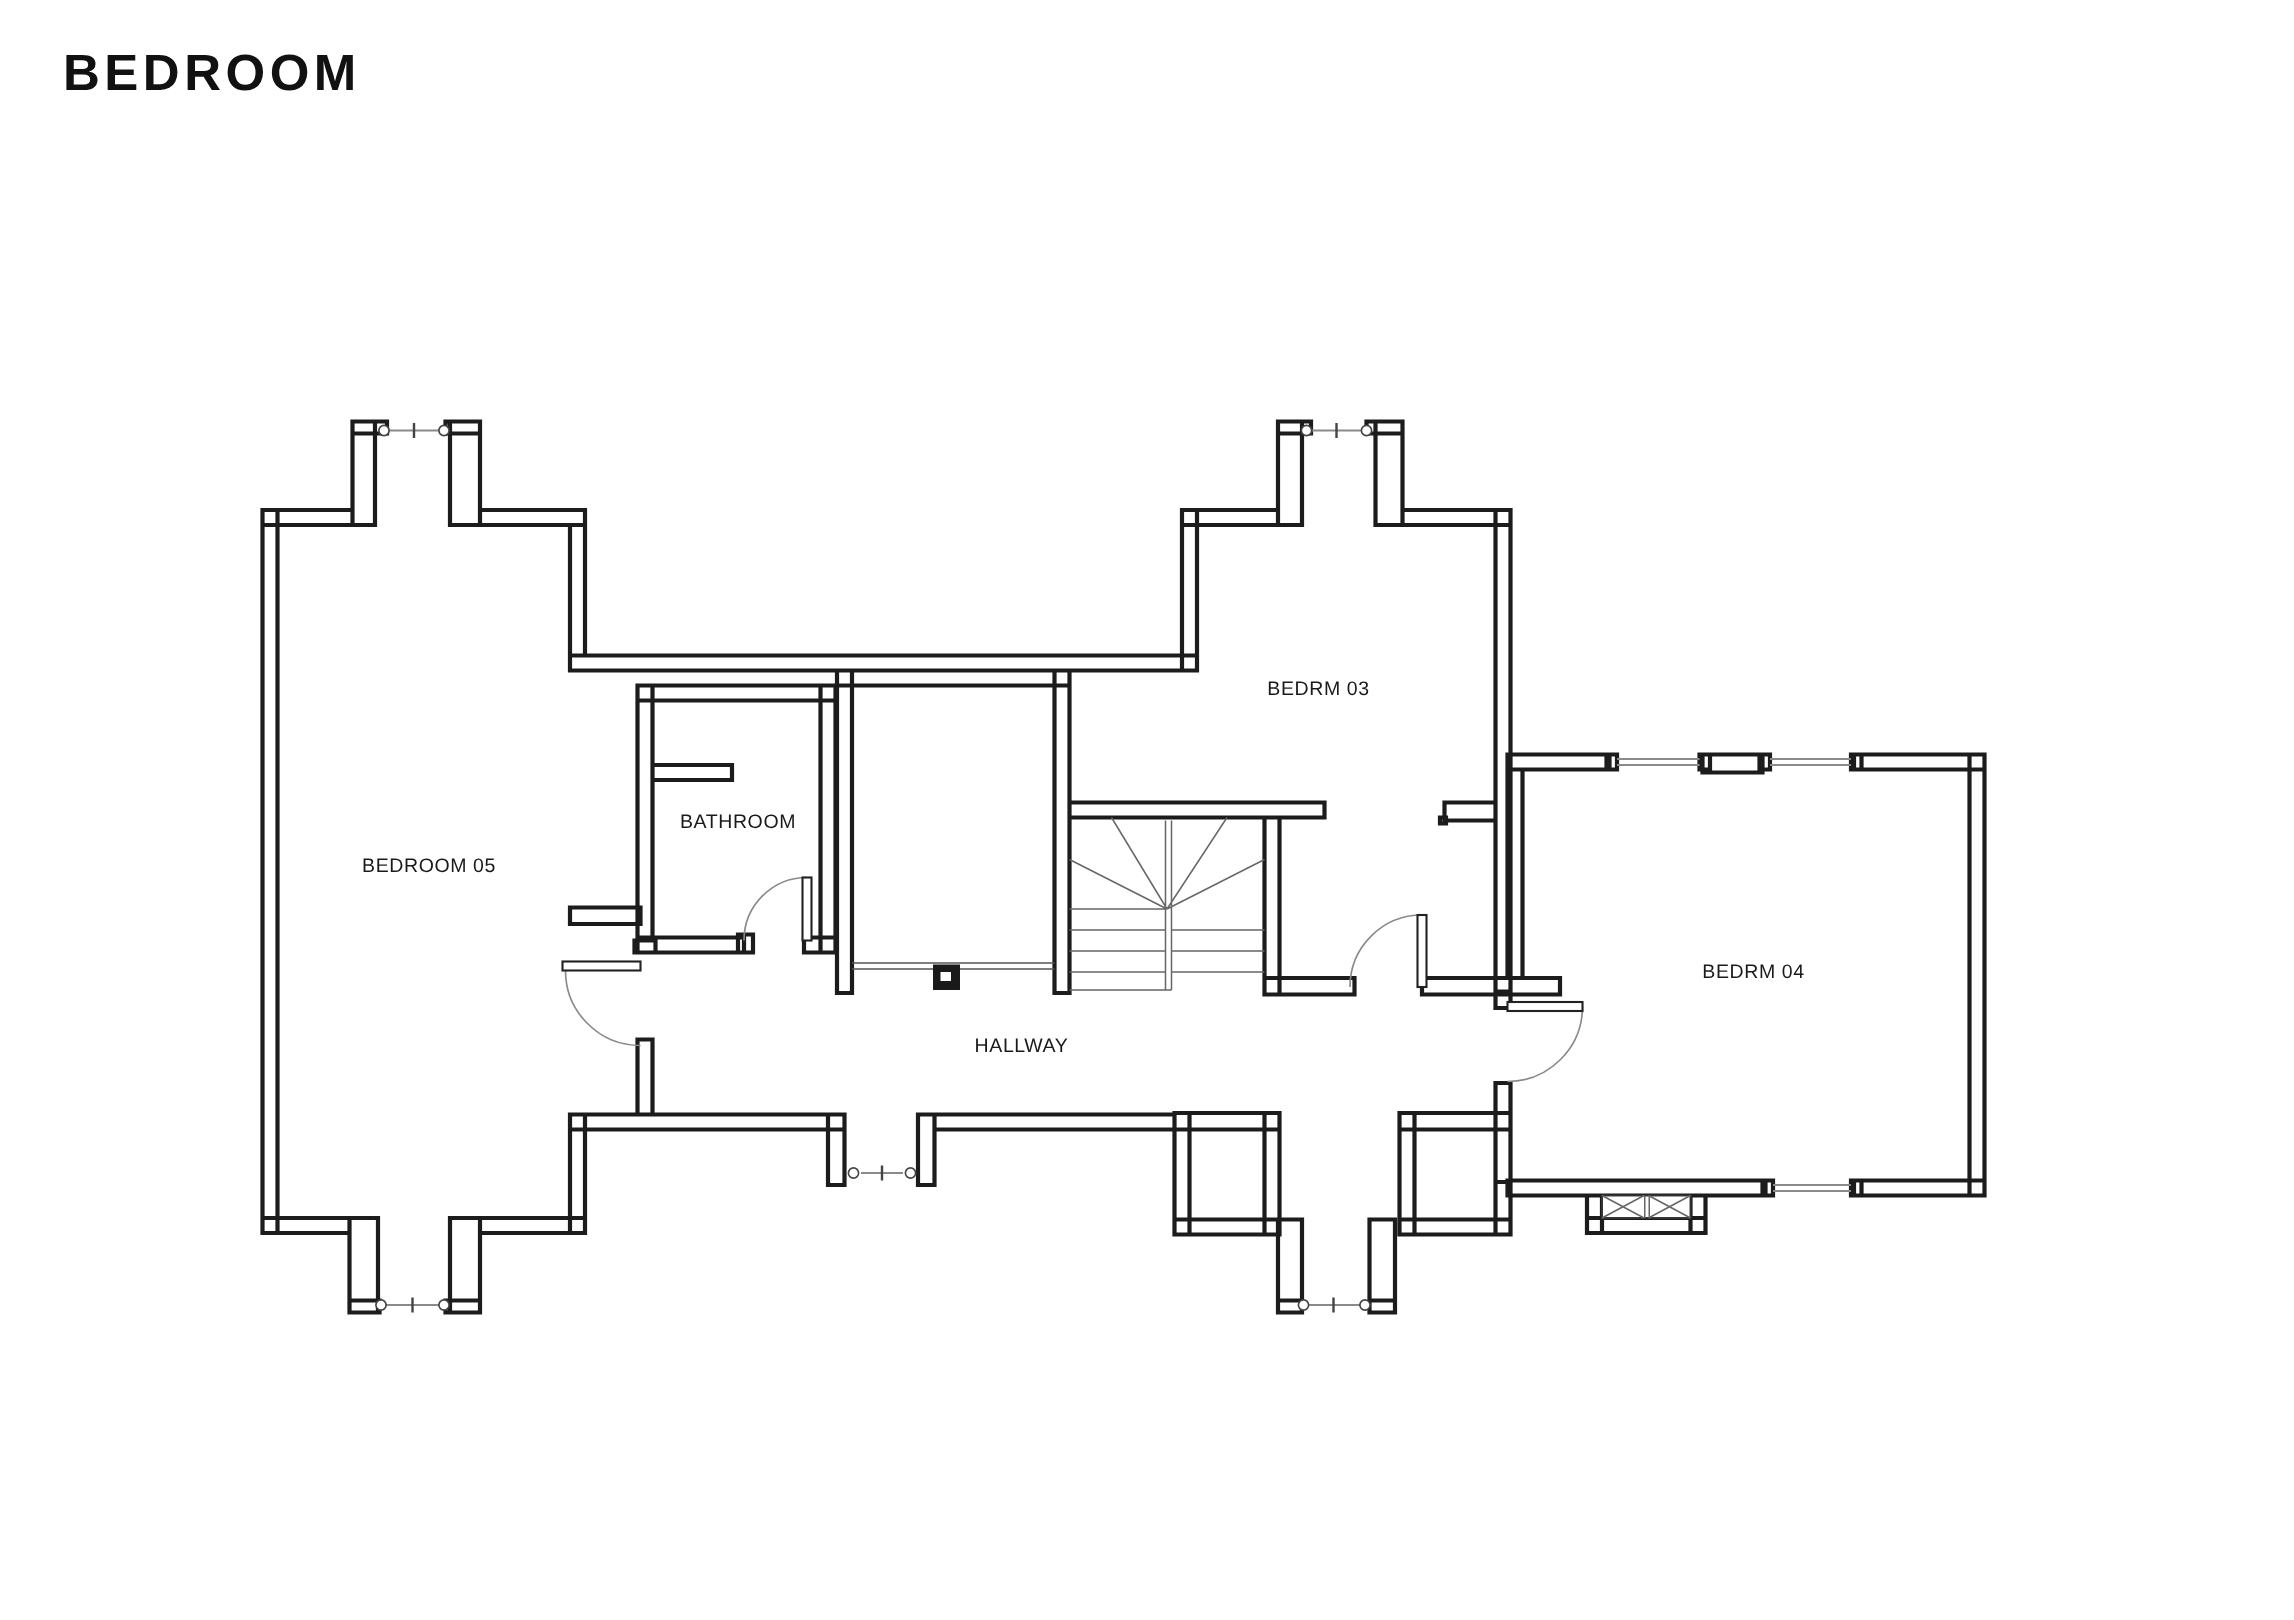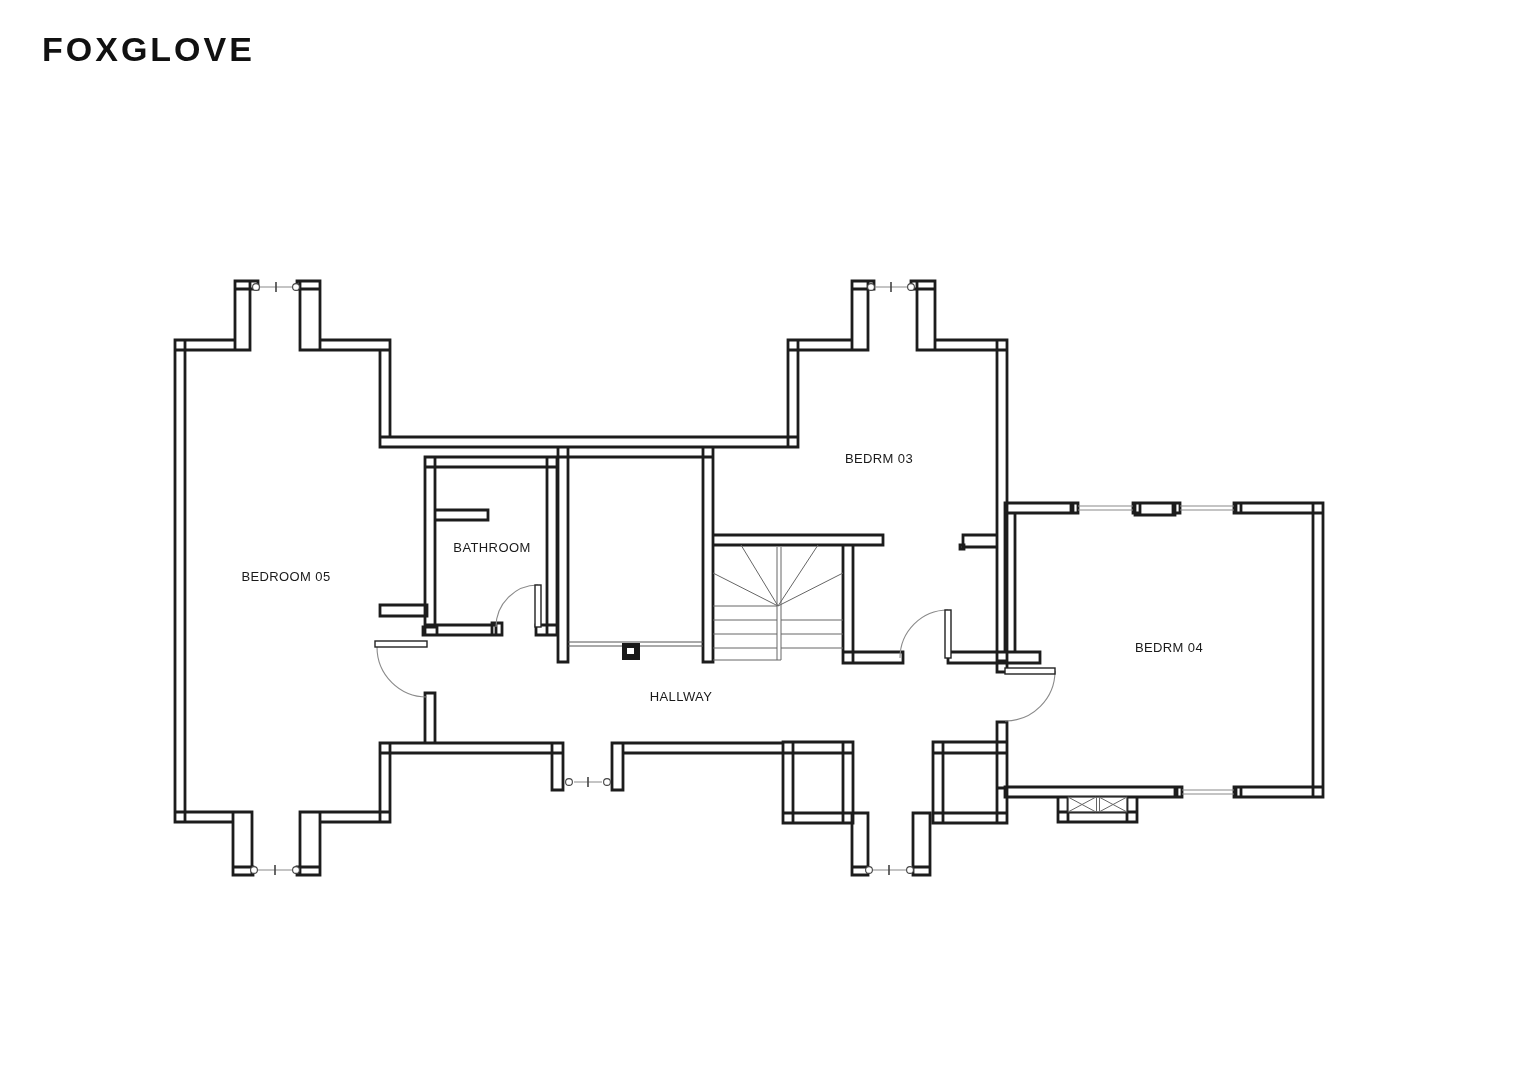--- a/index.html
+++ b/index.html
@@ -38,21 +38,21 @@
     text-anchor:middle;
   }
   .newel{fill:#1a1a1a;stroke:none;}
   .newel-core{fill:#ffffff;}
 </style>
 </head>
 <body>
 
 <div class="canvas">
 
-  <h1 class="plan-title">FOXGLOVE</h1>
+  <h1 class="plan-title">BEDROOM</h1>
 
   <svg class="floorplan" width="1529" height="1080" viewBox="0 0 1529 1080">
 
     <path class="walls" d="
       M175,340h10v482h-10z M175,340h60v10h-60z M320,340h70v10h-70z
       M235,281h15v69h-15z M300,281h20v69h-20z M235,281h23v8h-23z M297,281h23v8h-23z
       M175,812h58v10h-58z M320,812h70v10h-70z
       M233,812h19v63h-19z M300,812h20v63h-20z M233,867h20v8h-20z M297,867h23v8h-23z
       M380,350h10v87h-10z M380,437h418v10h-418z
       M425,457h10v170h-10z M423,627h14v8h-14z M425,693h10v50h-10z

